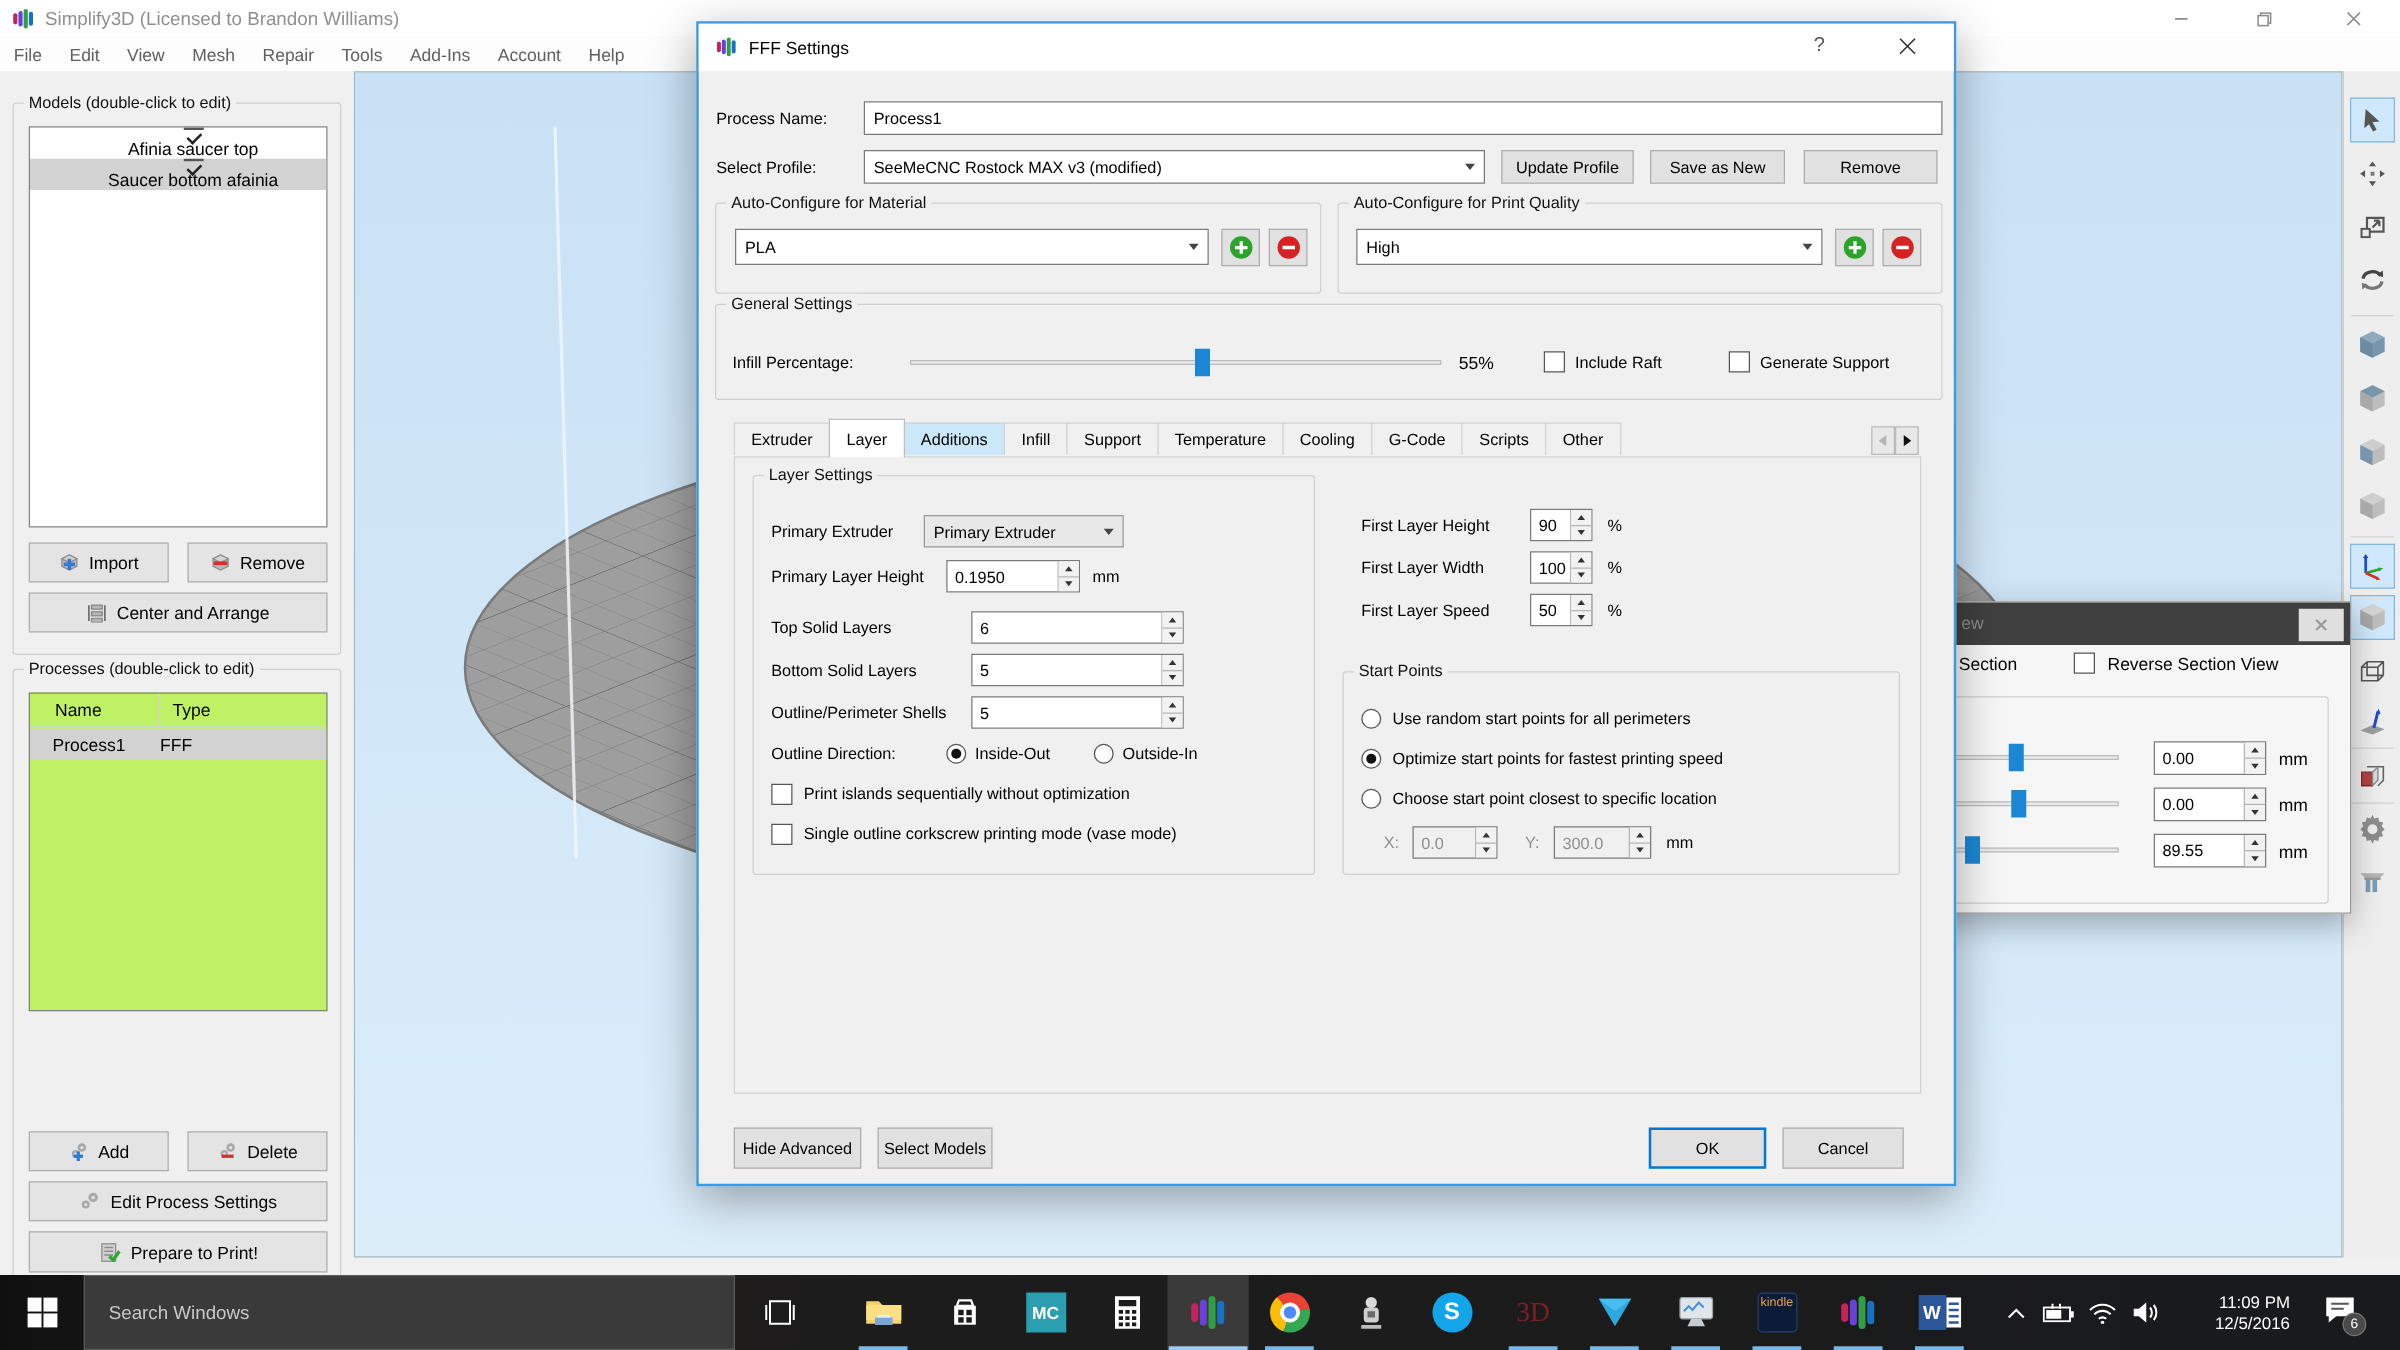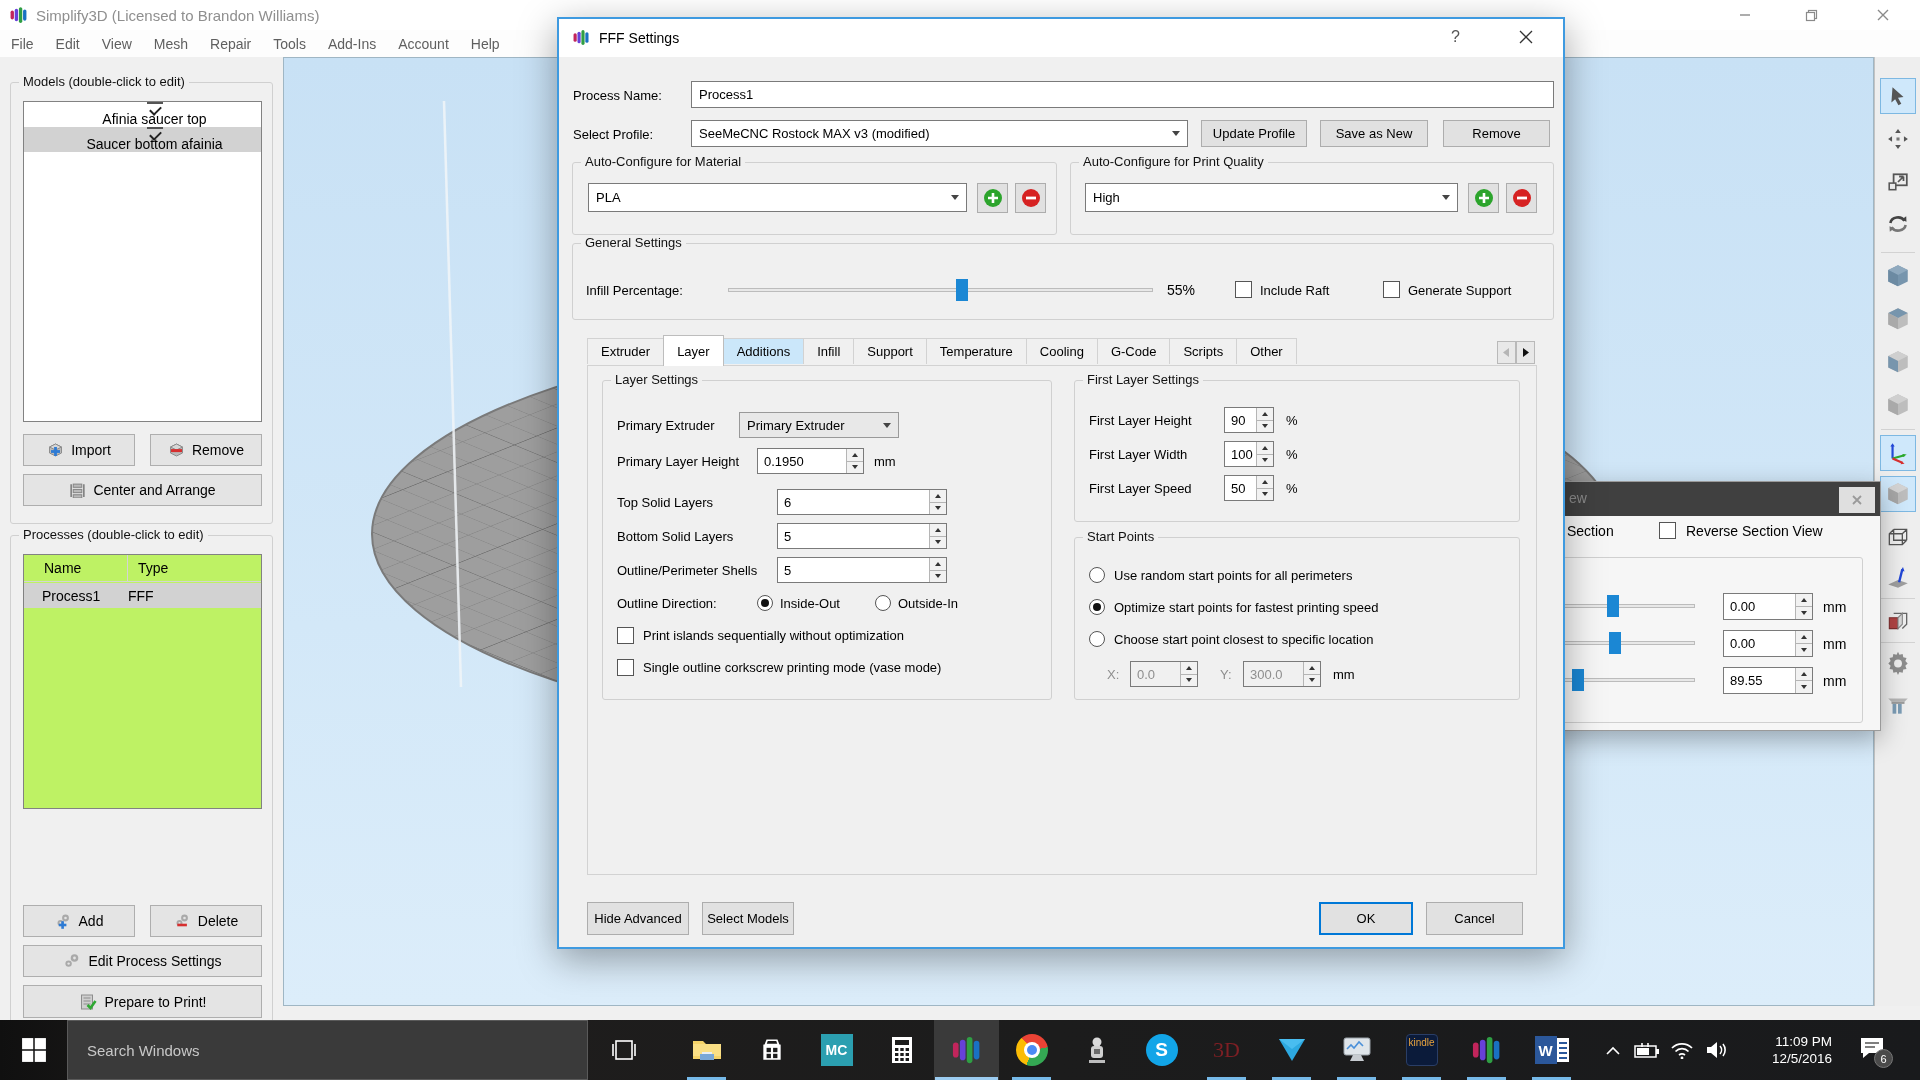--- a/index.html
+++ b/index.html
@@ -604,23 +604,20 @@
     <span class="radio on" style="left:198px;top:576px"></span>
     <span class="lbl" style="left:221px;top:584px">Inside-Out</span>
     <span class="radio" style="left:316px;top:576px"></span>
     <span class="lbl" style="left:339px;top:584px">Outside-In</span>
 
     <span class="checkbox" style="left:58px;top:608px"></span>
     <span class="lbl" style="left:84px;top:616px">Print islands sequentially without optimization</span>
     <span class="checkbox" style="left:58px;top:640px"></span>
     <span class="lbl" style="left:84px;top:648px">Single outline corkscrew printing mode (vase mode)</span>
 
-    <div class="group" style="left:515px;top:361px;width:446px;height:142px">
-      <span class="glabel">First Layer Settings</span>
-    </div>
     <span class="lbl" style="left:530px;top:401px">First Layer Height</span>
     <div class="spin" style="left:665px;top:388px;width:50px;height:26px">
       <span class="val">90</span>
       <span class="btns">
           <span class="sb">
             <i class="tri-u"></i>
           </span>
           <span class="sb">
             <i class="tri-d"></i>
           </span>

